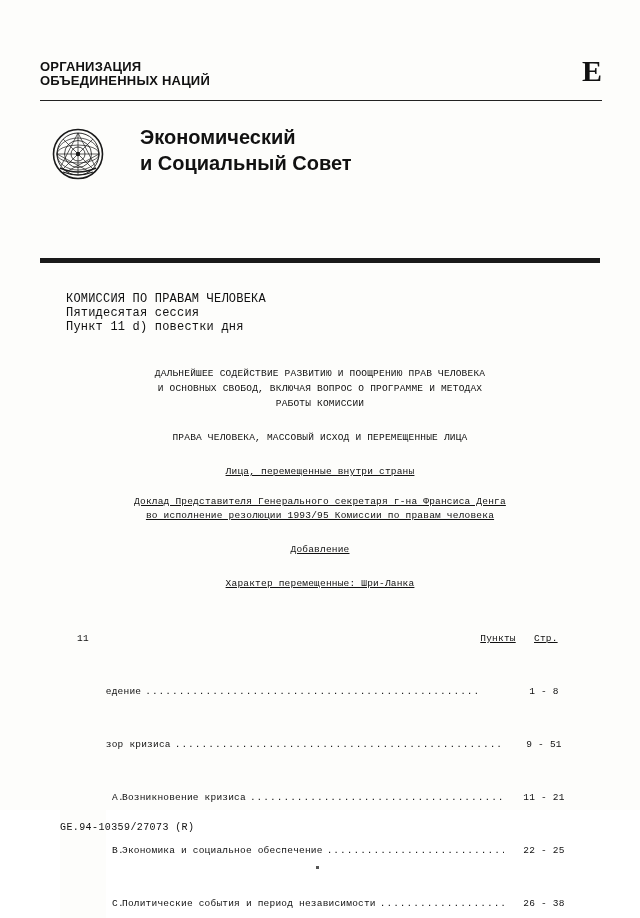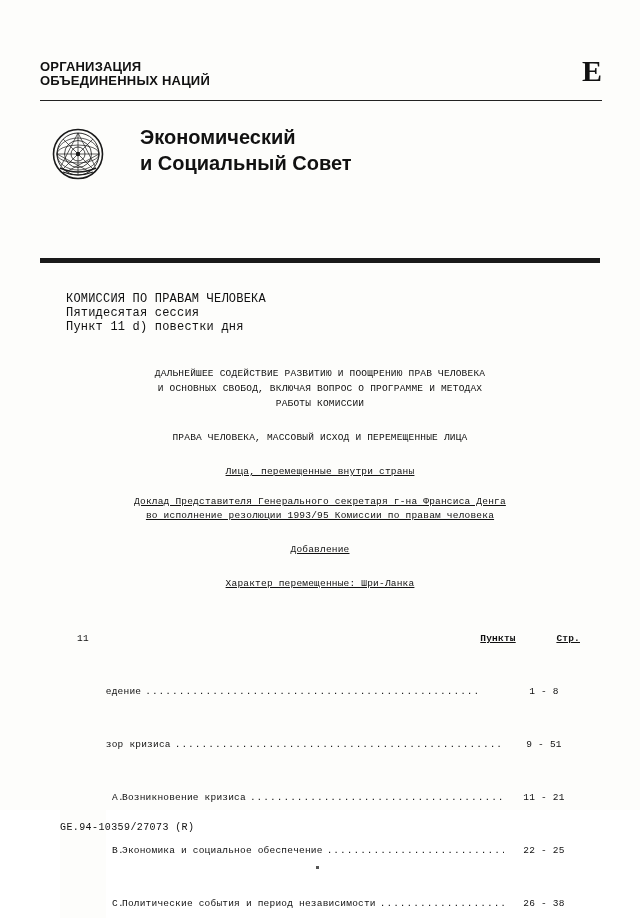--- a/index.html
+++ b/index.html
@@ -159,30 +159,29 @@
     width: 520px;
     font-family: "Liberation Mono", monospace;
     font-size: 9.5px;
     color: #111;
     letter-spacing: 0.2px;
   }
   .toc-head {
     display: flex;
     justify-content: flex-end;
     margin-bottom: 14px;
-    font-weight: bold;
   }
   .toc-head .h-para {
     width: 72px;
     text-align: center;
     text-decoration: underline;
   }
   .toc-head .h-page {
     width: 46px;
-    text-align: right;
+    text-align: left;
     text-decoration: underline;
   }
   .toc-row {
     display: flex;
     align-items: baseline;
     margin-bottom: 14px;
   }
   .toc-row .num {
     width: 34px;
     flex: none;

